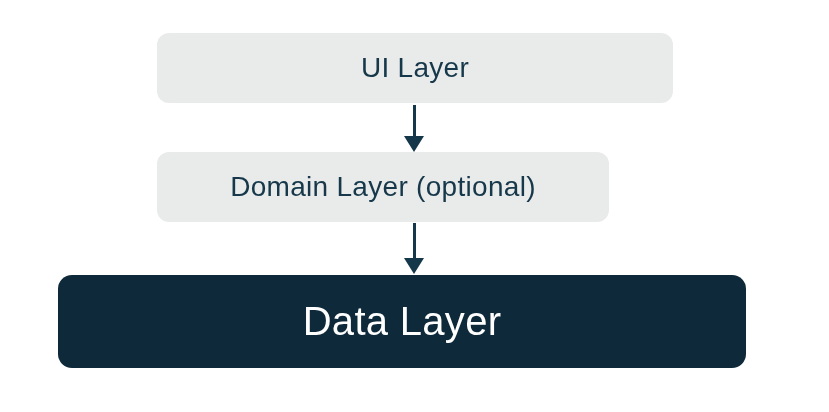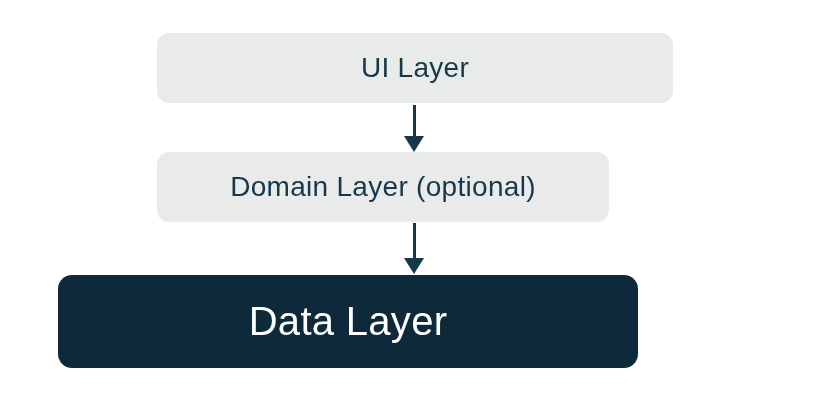--- a/index.html
+++ b/index.html
@@ -37,21 +37,21 @@
   }
   .layer-box.dark {
     background: var(--box-dark);
     color: var(--text-on-dark);
     border-radius: 14px;
     font-size: 40px;
     font-weight: 400;
   }
   #ui-box     { left: 157px; top: 33px;  width: 516px; height: 70px; }
   #domain-box { left: 157px; top: 152px; width: 452px; height: 70px; }
-  #data-box   { left: 58px;  top: 275px; width: 580px; height: 93px; }
+  #data-box   { left: 58px;  top: 275px; width: 688px; height: 93px; }
 
   .arrow {
     position: absolute;
     left: 402px;
     width: 24px;
     display: flex;
     flex-direction: column;
     align-items: center;
   }
   #arrow-1 { top: 105px; height: 47px; }

